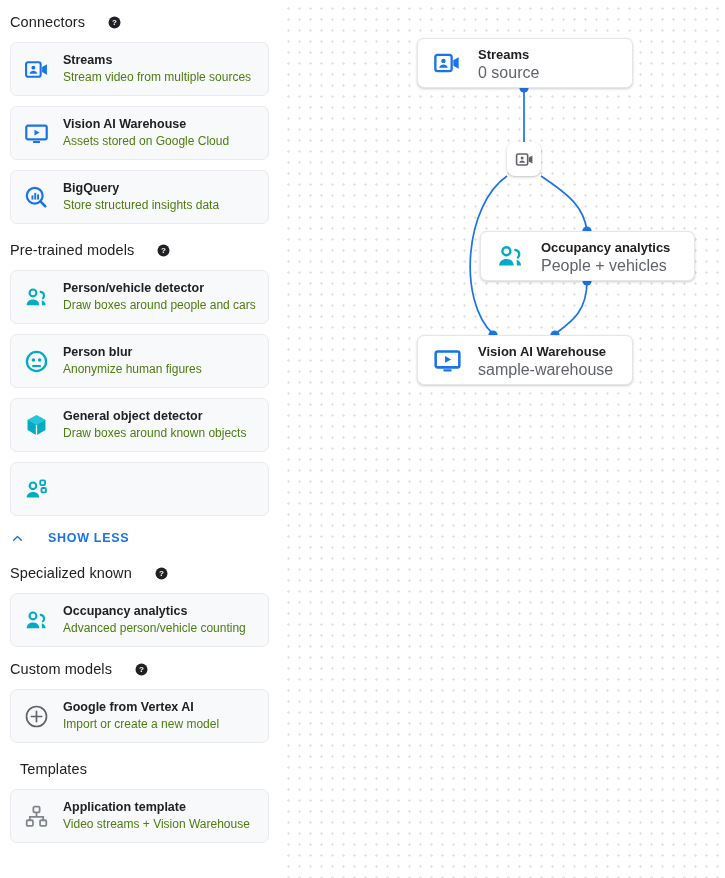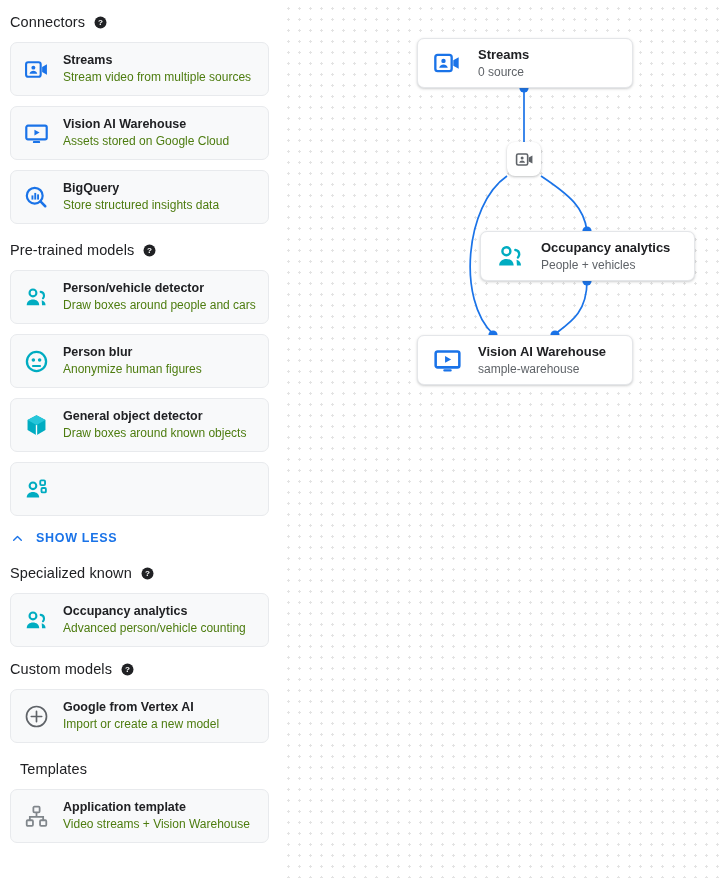--- a/index.html
+++ b/index.html
@@ -23,21 +23,21 @@
     height: 878px;
     background: #ffffff;
     padding: 0;
     overflow: hidden;
     position: relative;
     flex: 0 0 279px;
   }
   .section-header {
     display: flex;
     align-items: center;
-    gap: 9px;
+    gap: 23px;
     padding: 0 0 0 10px;
     height: 20px;
     margin-top: 12px;
     margin-bottom: 10px;
   }
   .section-title {
     font-size: 14.5px;
     color: #202124;
     letter-spacing: 0.1px;
     line-height: 20px;
@@ -76,21 +76,21 @@
   }
   .card-sub {
     font-size: 12px;
     color: #4d7c0f;
     line-height: 15px;
     white-space: nowrap;
   }
   .show-less {
     display: flex;
     align-items: center;
-    gap: 12px;
+    gap: 24px;
     padding: 0 0 0 11px;
     height: 22px;
     margin-top: 11px;
     margin-bottom: 14px;
     cursor: pointer;
   }
   .show-less-label {
     color: #1a73e8;
     font-size: 12.5px;
     font-weight: bold;
@@ -127,21 +127,21 @@
     width: 30px; height: 30px;
     flex: 0 0 30px;
     display: flex; align-items: center; justify-content: center;
   }
   .gnode-text { display: flex; flex-direction: column; gap: 2px; }
   .gnode-title {
     font-size: 13px; font-weight: bold; color: #202124; line-height: 16px;
     white-space: nowrap;
   }
   .gnode-sub {
-    font-size: 12px; color: #5f6368; line-height: 15px; white-space: nowrap;
+    font-size: 16px; color: #5f6368; line-height: 15px; white-space: nowrap;
   }
 
   .edge-badge {
     position: absolute;
     width: 34px; height: 34px;
     background: #ffffff;
     border-radius: 8px;
     box-shadow: 0 1px 3px rgba(60,64,67,0.22), 0 1px 2px rgba(60,64,67,0.12);
     display: flex; align-items: center; justify-content: center;
     cursor: pointer;

